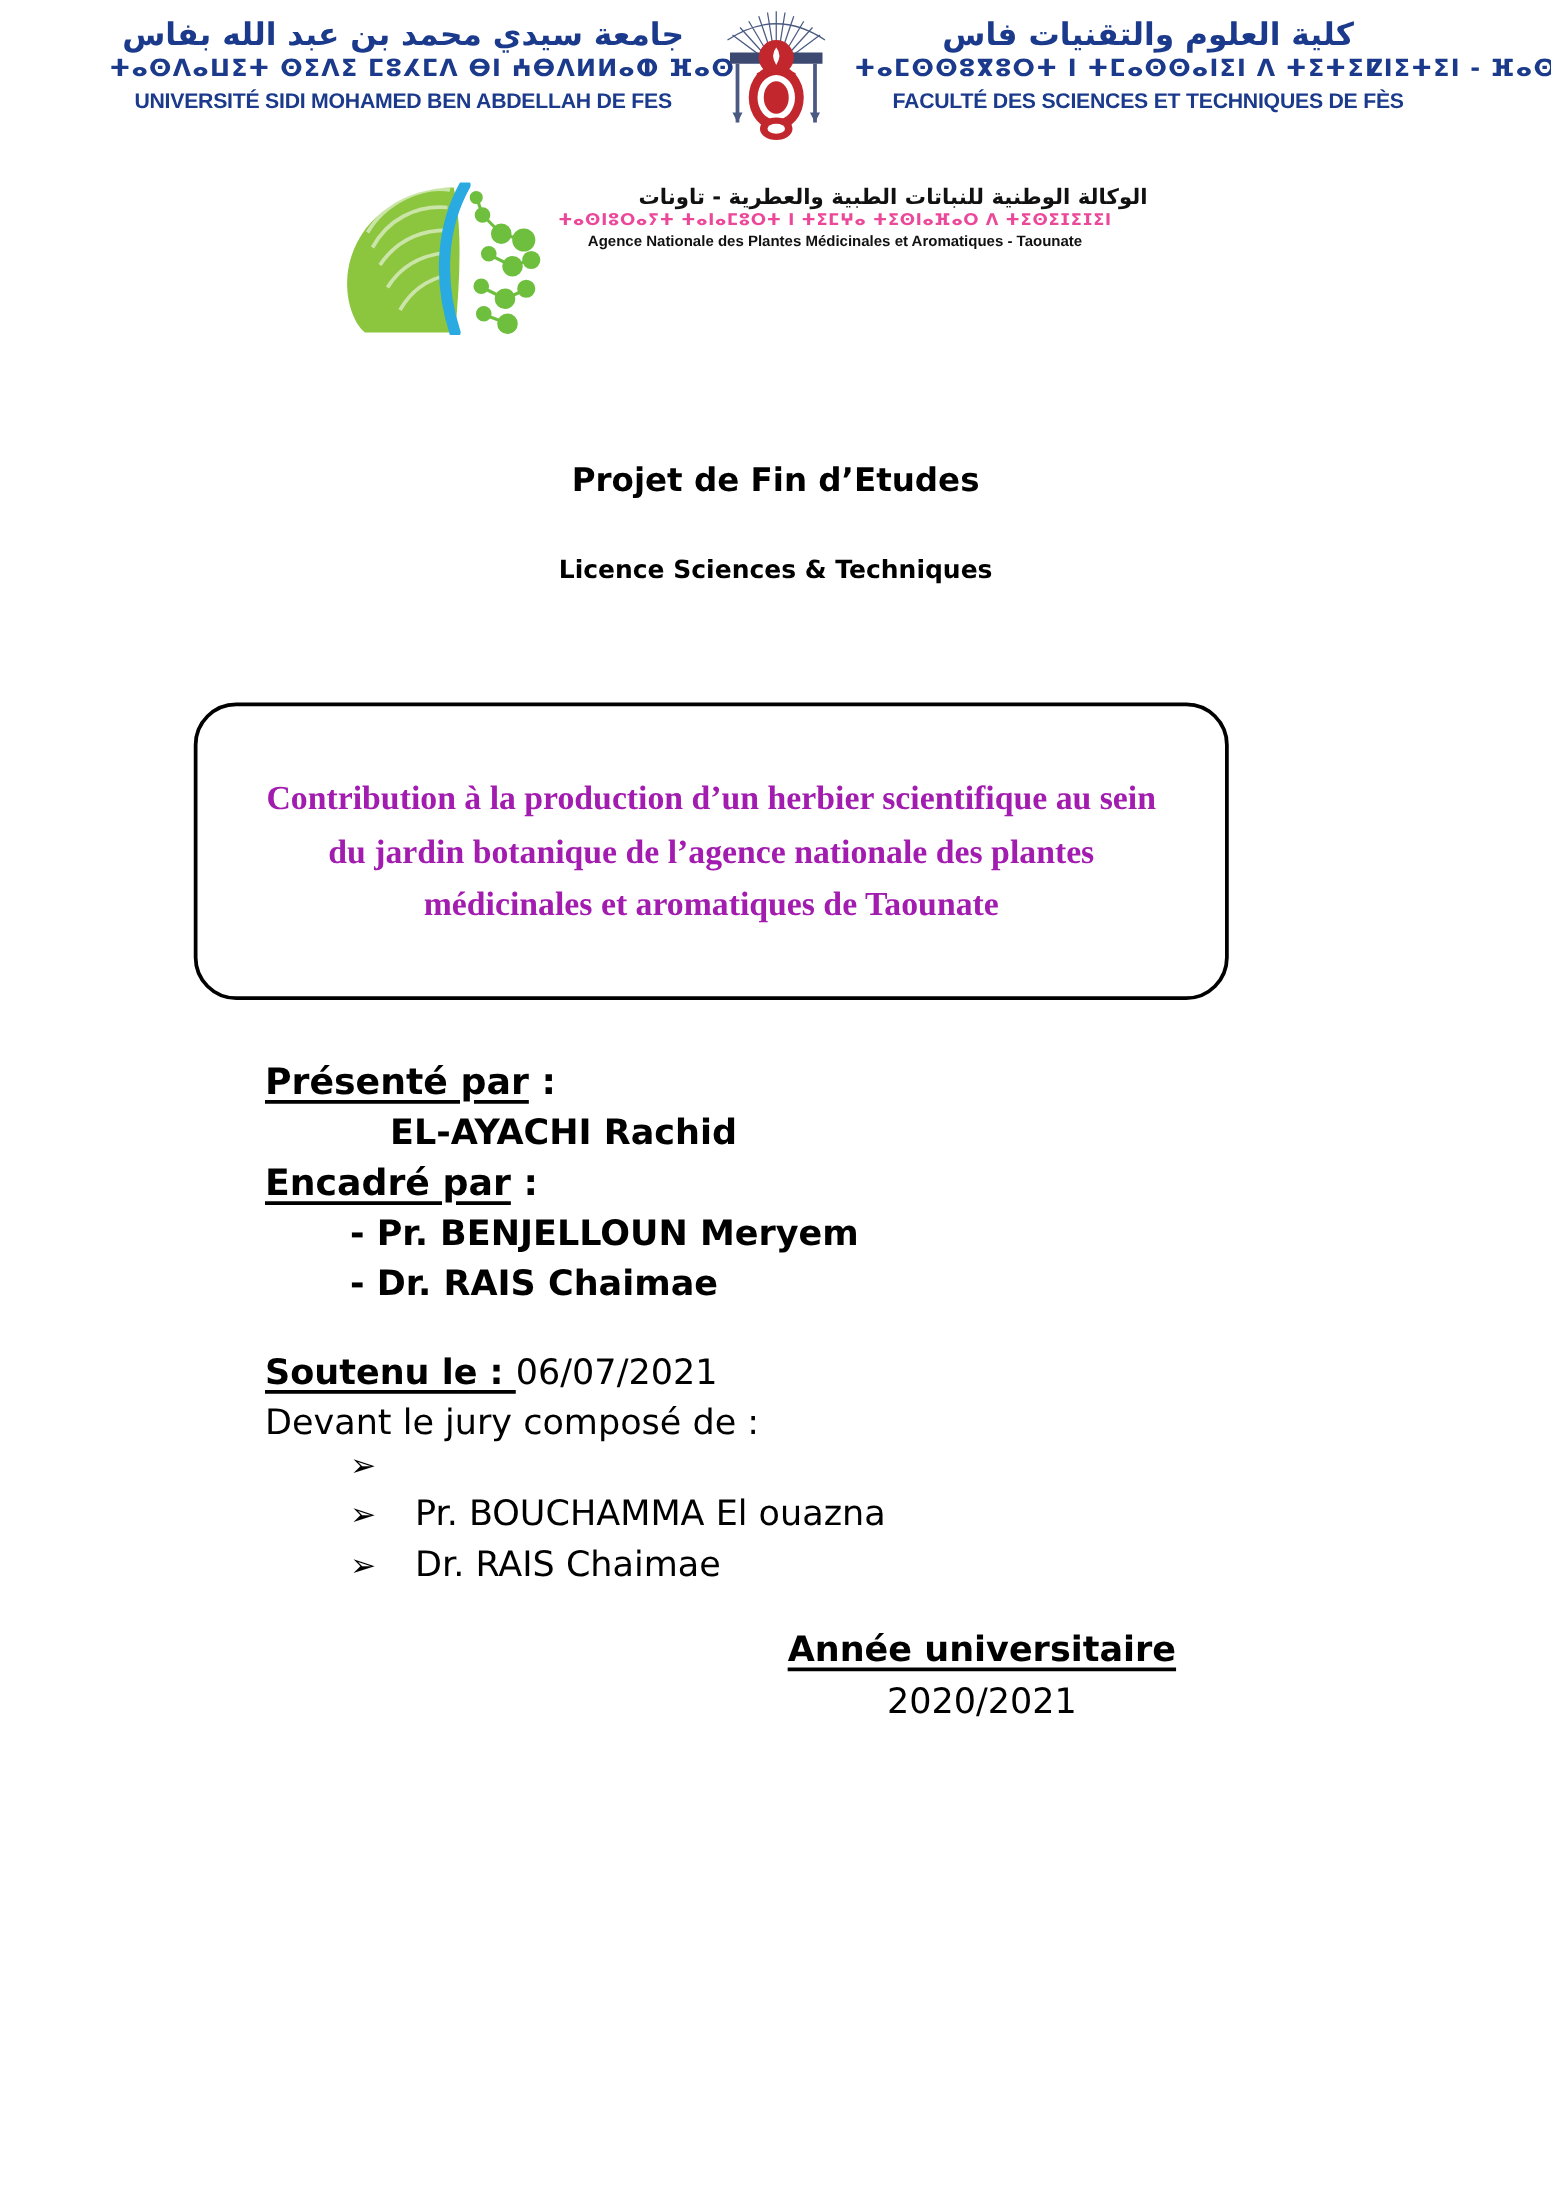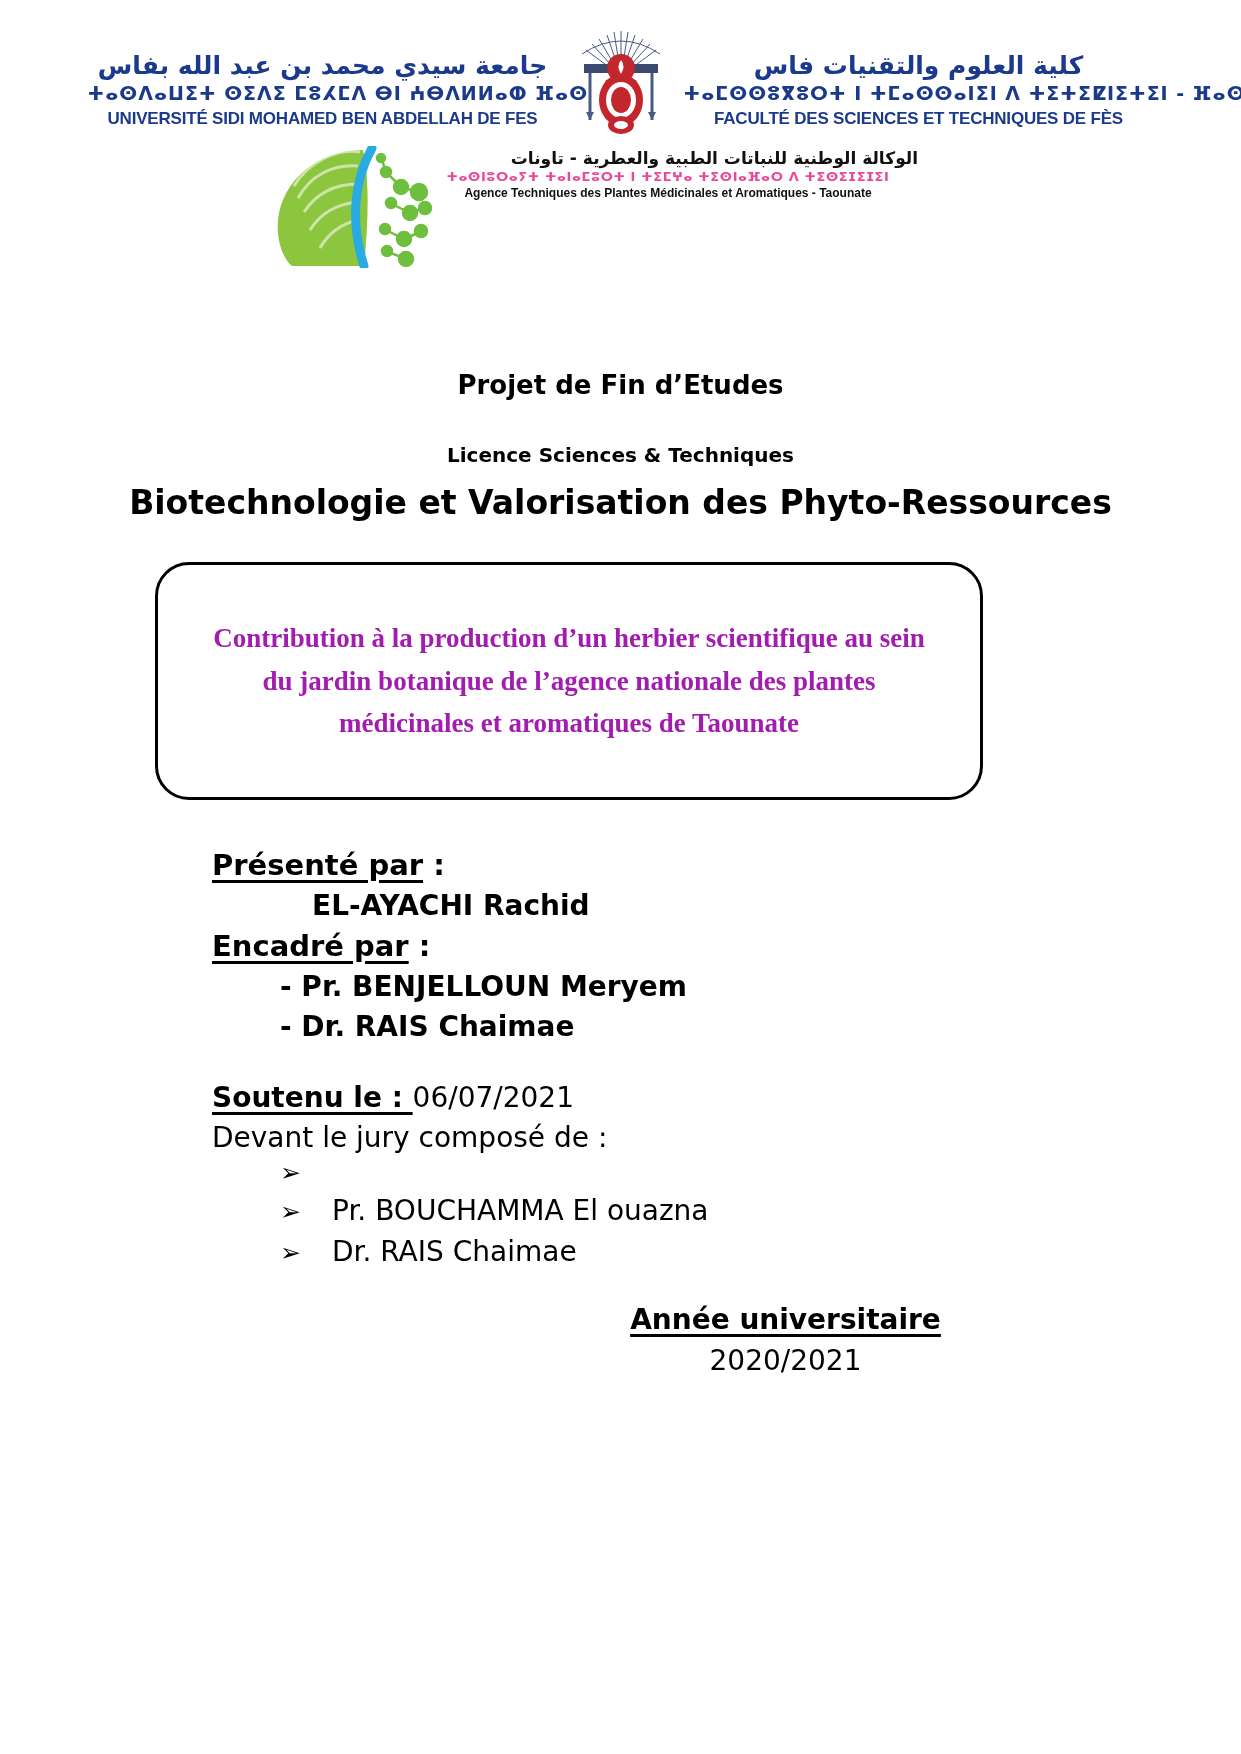--- a/index.html
+++ b/index.html
@@ -8,22 +8,22 @@
     background:#ffffff;
     font-family:"DejaVu Sans", sans-serif;
     color:#000;
     position:relative;
     overflow:hidden;
   }
   .page{position:relative;width:1241px;height:1754px;}
 
   
   .header{
-    position:absolute;left:0;top:24px;width:1241px;height:120px;
-    display:flex;align-items:center;justify-content:center;
+    position:absolute;left:0;top:2px;width:1241px;height:120px;
+    display:flex;align-items:flex-start;justify-content:center;
   }
   .hdr-block{
     color:#1b3a8c;
     text-align:center;
     line-height:1.12;
     padding-top:12px;
   }
   .hdr-left{width:470px;}
   .hdr-right{width:470px;}
   .hdr-ar{
@@ -263,27 +263,26 @@
             <circle cx="119" cy="105" r="5"></circle>
             <circle cx="138" cy="113" r="7"></circle>
           <line x1="114" y1="14" x2="118" y2="26"></line>
             <circle cx="113" cy="12" r="4"></circle>
         </g>
       </svg>
     </div>
     <div class="anpma-text">
       <div class="anpma-ar">الوكالة الوطنية للنباتات الطبية والعطرية - تاونات</div>
       <div class="anpma-tif">ⵜⴰⵙⵏⵓⵔⴰⵢⵜ ⵜⴰⵏⴰⵎⵓⵔⵜ ⵏ ⵜⵉⵎⵖⴰ ⵜⵉⵙⵏⴰⴼⴰⵔ ⴷ ⵜⵉⵙⵉⵊⵉⵊⵉⵏ</div>
-      <div class="anpma-fr">Agence Techniques des Plantes Médicinales et Aromatiques - Taounate</div>
+      <div class="anpma-fr">Agence Nationale des Plantes Médicinales et Aromatiques - Taounate</div>
     </div>
   </div>
 
   <div class="hand pfe">Projet de Fin d’Etudes</div>
   <div class="hand lst">Licence Sciences &amp; Techniques</div>
-  <div class="hand filiere">Biotechnologie et Valorisation des Phyto-Ressources</div>
 
   <div class="titlebox">
     <div class="titlebox-inner">Contribution à la production d’un herbier scientifique au sein du jardin botanique de l’agence nationale des plantes médicinales et aromatiques de Taounate</div>
   </div>
 
   <div class="people">
     <div class="hand ln big"><span class="u">Présenté par</span><span> :</span></div>
     <div class="hand ln indent1">EL-AYACHI Rachid</div>
 
     <div class="hand ln big"><span class="u">Encadré par</span><span> :</span></div>

